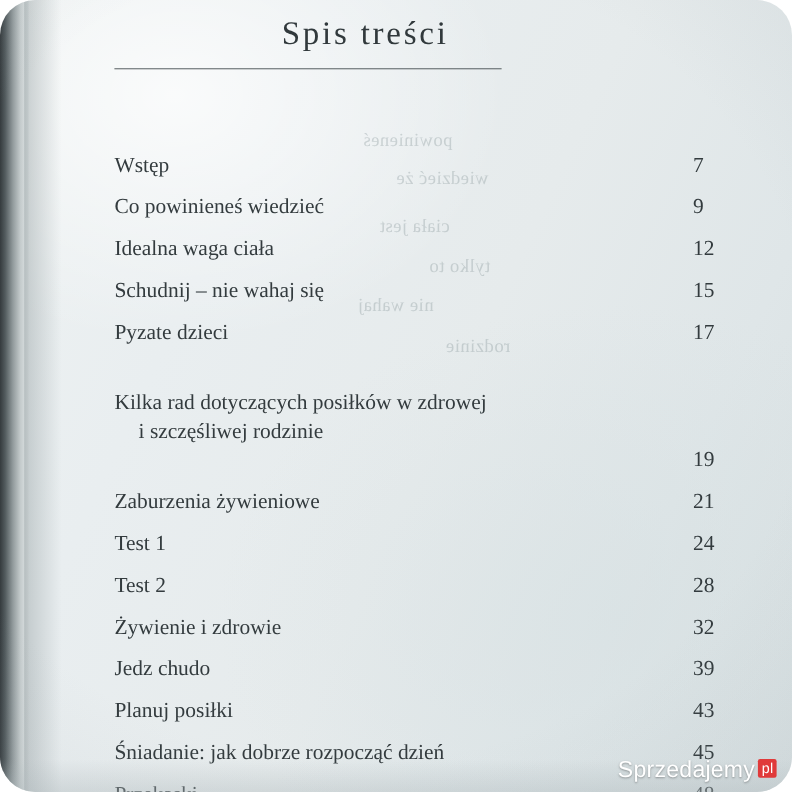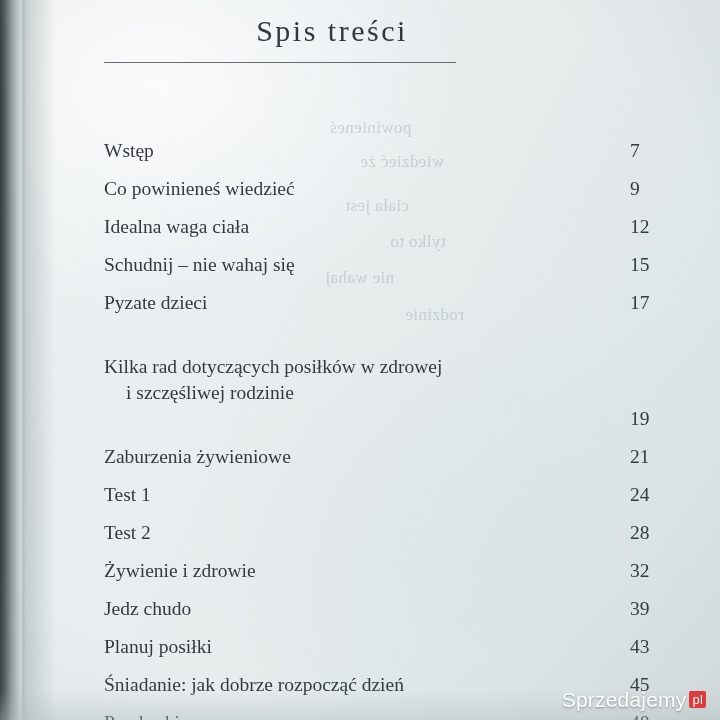--- a/index.html
+++ b/index.html
@@ -14,20 +14,21 @@
   }
   #page {
     position: relative;
     width: 720px;
     height: 720px;
     background:
       radial-gradient(ellipse 60% 45% at 22% 12%, rgba(255,255,255,0.75), rgba(255,255,255,0) 70%),
       radial-gradient(ellipse 70% 55% at 78% 78%, rgba(214,224,226,0.55), rgba(255,255,255,0) 72%),
       linear-gradient(115deg, #eef2f2 0%, #e9eef0 28%, #e6ebec 55%, #dfe6e8 78%, #d7dfe1 100%);
     overflow: hidden;
+    border-radius: 32px;
   }
   
   #gutter {
     position: absolute;
     left: 0; top: 0;
     width: 26px; height: 720px;
     background: linear-gradient(90deg, #2b3134 0%, #4a5356 18%, #8d9698 45%, #c3cacb 72%, #e2e7e8 100%);
     opacity: 0.95;
   }
   #gutter-soft {

